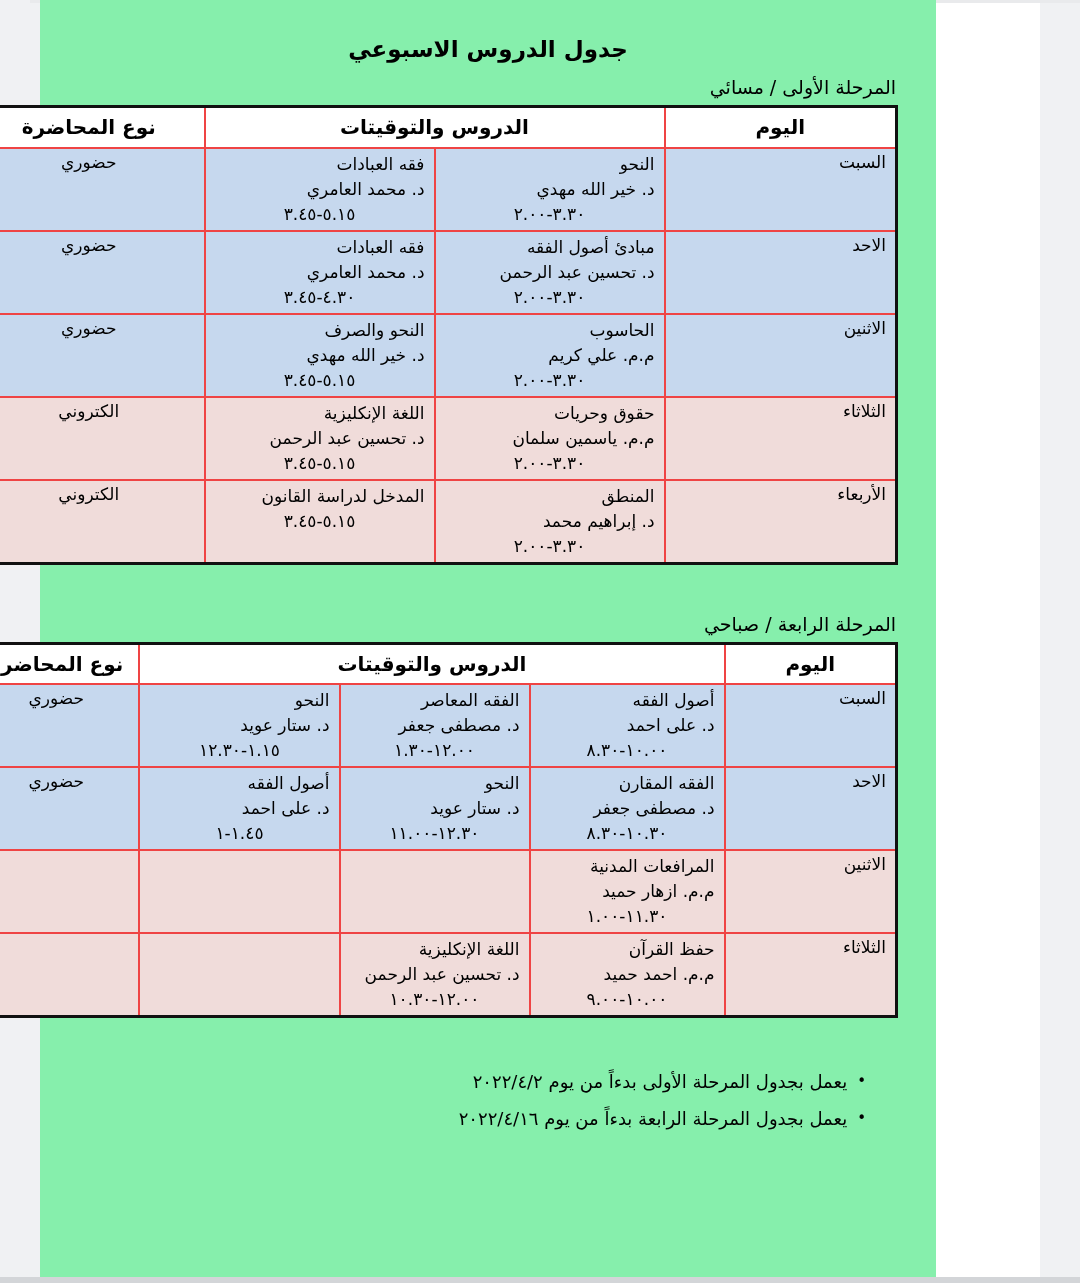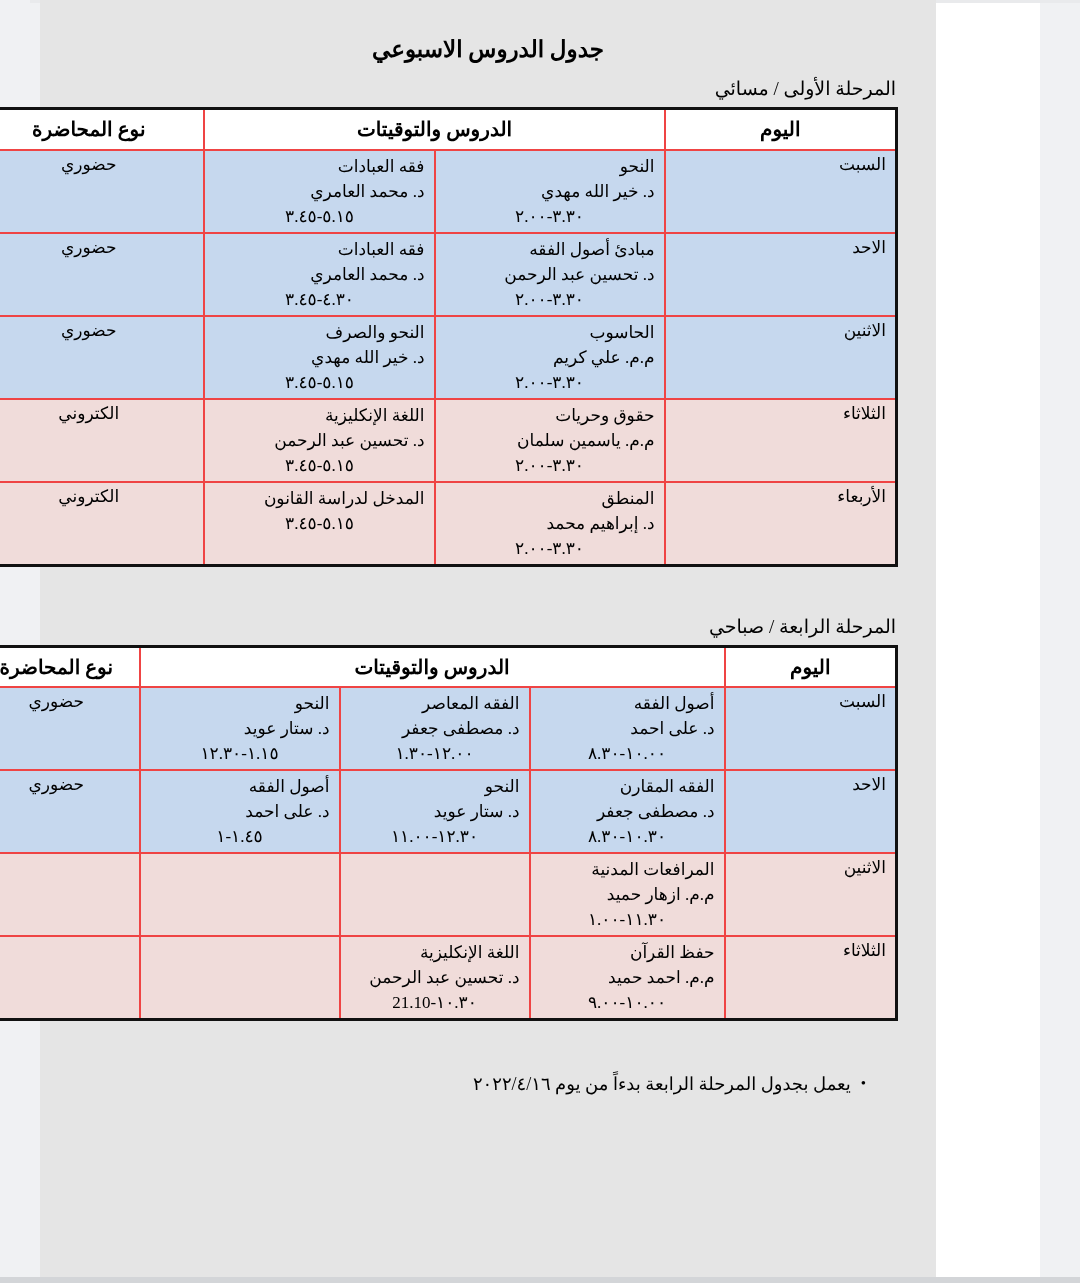--- a/index.html
+++ b/index.html
@@ -10,21 +10,21 @@
   *{box-sizing:border-box;}
   
   .edge{position:absolute;background:#f0f1f3;}
   .edge-left{left:0;top:0;width:40px;height:100%;}
   .edge-right{right:0;top:0;width:40px;height:100%;}
   .edge-bottom{left:0;bottom:0;width:100%;height:6px;background:#d3d5d8;}
   .edge-top{left:30px;top:0;width:1050px;height:3px;background:#e9eaec;}
 
   .sheet{
     position:absolute;left:40px;top:0;width:896px;height:1277px;
-    background:#e5e5e5;direction:rtl;font-family:Liberation Serif, serif;
+    background:#86efac;direction:rtl;
   }
   .content{padding:0 38px;}
 
   .doc-title{
     text-align:center;padding-top:36px;font-size:23px;font-weight:bold;
     letter-spacing:0;
   }
   .stage-label{
     text-align:right;font-size:19px;margin:14px 2px 7px 0;
   }
@@ -233,28 +233,29 @@
           <tr class="pink">
             <td class="day-cell">الثلاثاء</td>
             <td class="lesson-cell">
               <div class="subject">حفظ القرآن</div>
               <div class="teacher">م.م. احمد حميد</div>
               <div class="time"><span dir="ltr">١٠.٠٠-٩.٠٠</span></div>
             </td>
             <td class="lesson-cell">
               <div class="subject">اللغة الإنكليزية</div>
               <div class="teacher">د. تحسين عبد الرحمن</div>
-              <div class="time"><span dir="ltr">21.10-١٠.٣٠</span></div>
+              <div class="time"><span dir="ltr">١٢.٠٠-١٠.٣٠</span></div>
             </td>
             <td class="lesson-cell"></td>
             <td class="type-cell"></td>
           </tr>
         </tbody>
     </table>
 
     <div class="notes">
       <div id="note-lines">
+          <div class="note-line"><span class="bullet">•</span><span>يعمل بجدول المرحلة الأولى بدءاً من يوم ٢٠٢٢/٤/٢</span></div>
           <div class="note-line"><span class="bullet">•</span><span>يعمل بجدول المرحلة الرابعة بدءاً من يوم ٢٠٢٢/٤/١٦</span></div>
         </div>
     </div>
 
   </div>
 </div>
 
 </body></html>

